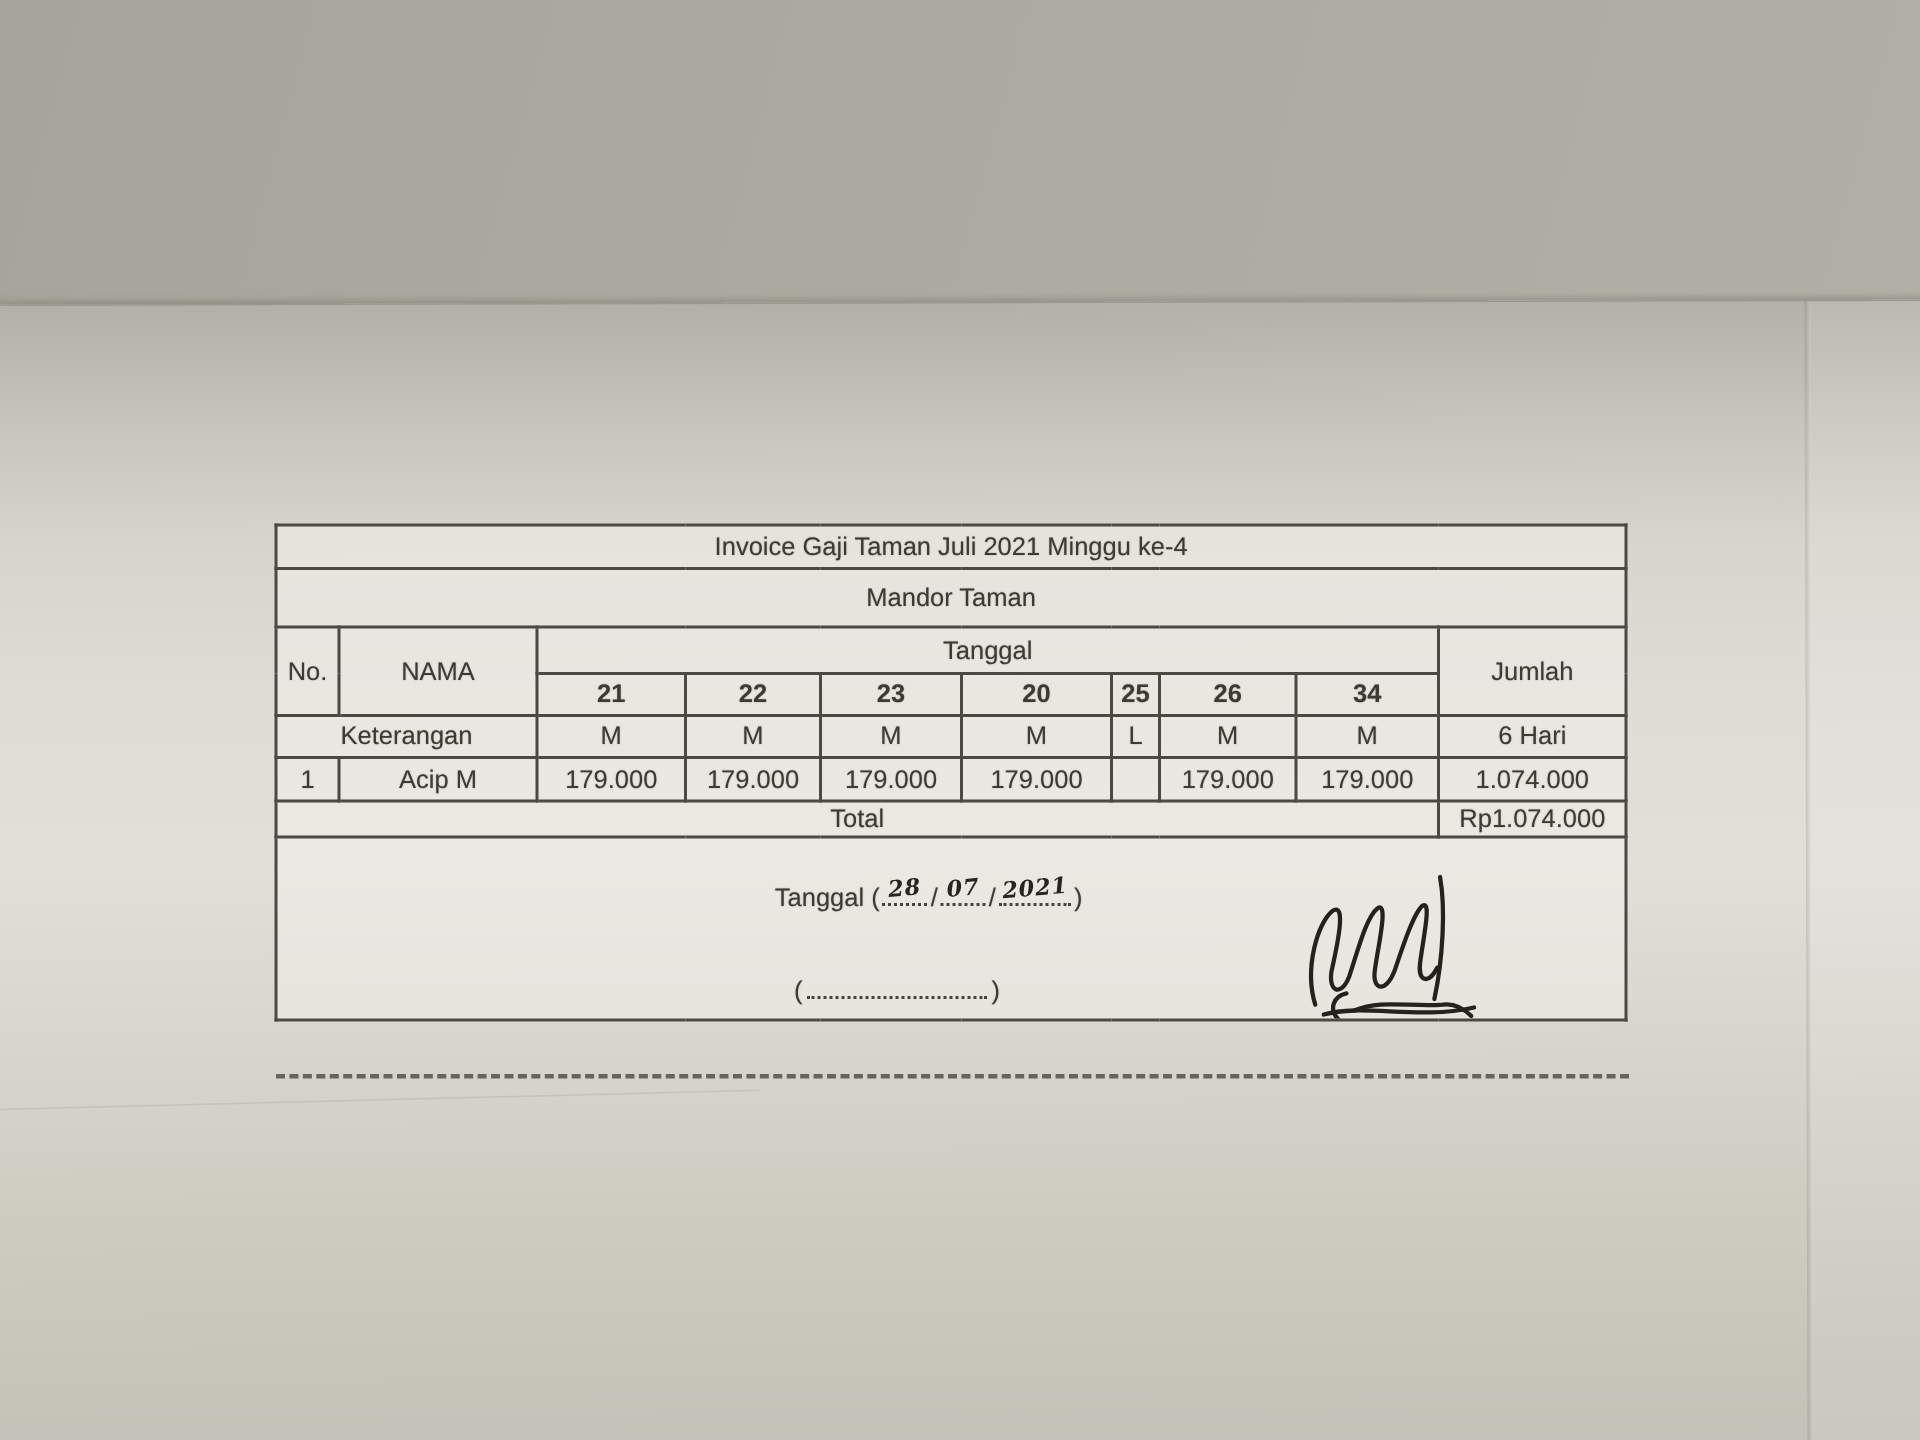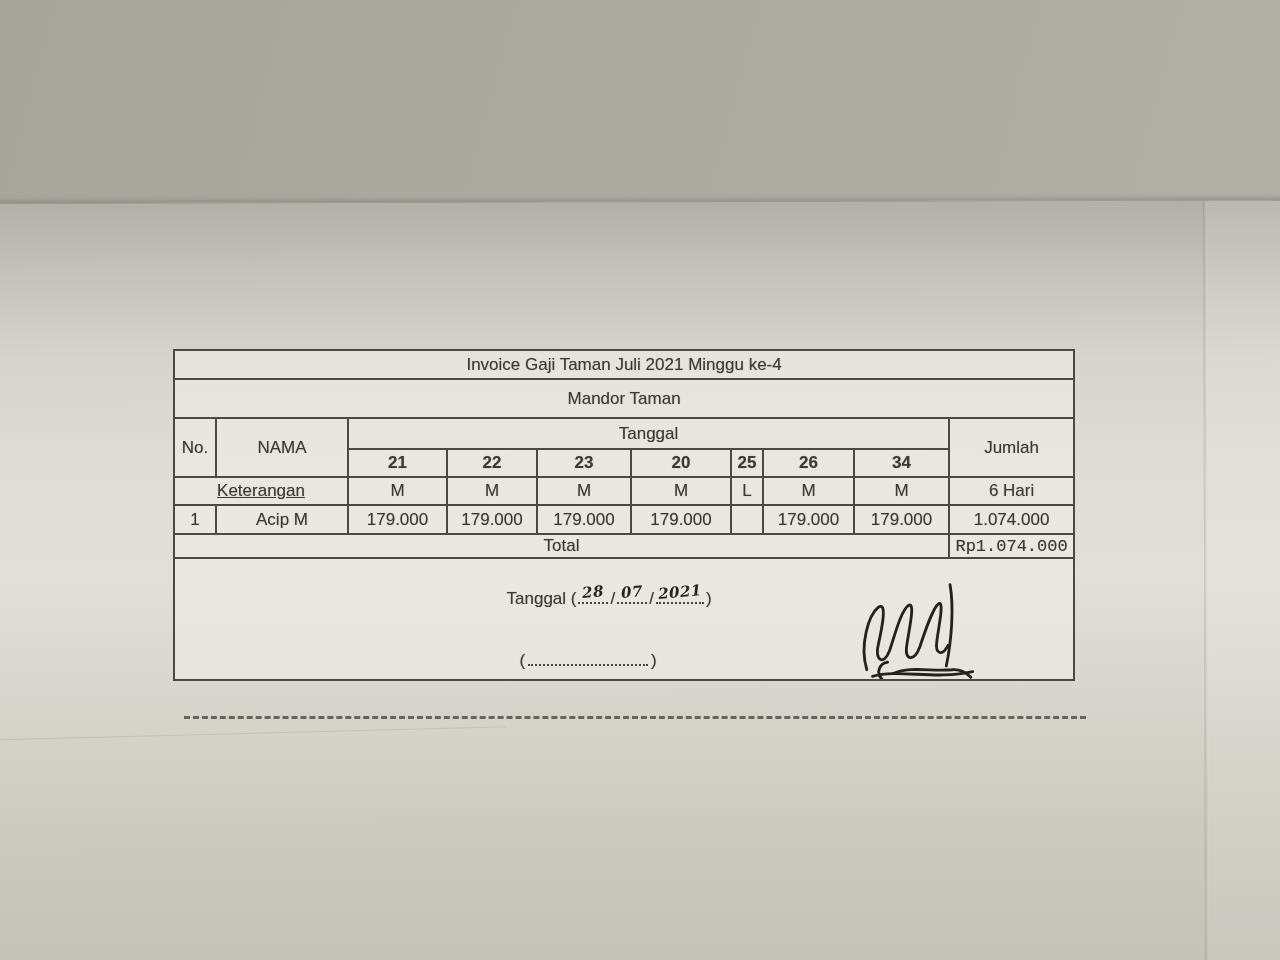--- a/index.html
+++ b/index.html
@@ -41,21 +41,21 @@
   .crease{
     position:absolute;
     left:-10px;top:536px;width:540px;height:1px;
     background:rgba(80,78,70,0.22);
     transform:rotate(-1.3deg);
     transform-origin:left center;
     opacity:.55;
   }
   
   .doc{
-    position:absolute;left:173px;top:349px;width:900px;
+    position:absolute;left:183px;top:349px;width:900px;
     filter:blur(0.35px);
     color:#3b3a33;
   }
   table.inv{
     border-collapse:collapse;
     table-layout:fixed;
     width:900px;
     background:rgba(243,242,236,0.5);
   }
   table.inv td{
@@ -77,27 +77,27 @@
   tr.r-data{height:29px}
   tr.r-total{height:24px}
   tr.r-foot{height:122px}
   td.title{font-size:21px;}
   td.sub{font-size:17px;}
   td.h-no{font-size:16px;text-align:left;padding-left:3px;margin-left:36px;}
   td.h-nama{font-size:18px;}
   td.h-tanggal{font-size:20px;margin-left:42px;}
   td.h-jumlah{font-size:18px;}
   td.h-date{font-size:17px;font-weight:bold;}
-  td.ket-label{font-size:17px;text-decoration:underline;}
+  td.ket-label{font-size:17px;}
   td.mark{font-size:17px;}
   td.ket-jumlah{font-size:18px;}
   td.d-no{text-align:right;padding-right:3px;}
   td.d-nama{text-align:left;padding-left:5px;}
   td.total-label{font-size:17px;}
-  td.total-value{font-size:18px;font-family:Liberation Mono, monospace;}
+  td.total-value{font-size:18px;}
   td.foot{vertical-align:top;text-align:right;}
   .t-line{
     margin-top:22px;
     padding-right:42px;
     font-size:17px;
     line-height:20px;
     padding-left:12px;
   }
   .dotted{
     display:inline-block;

